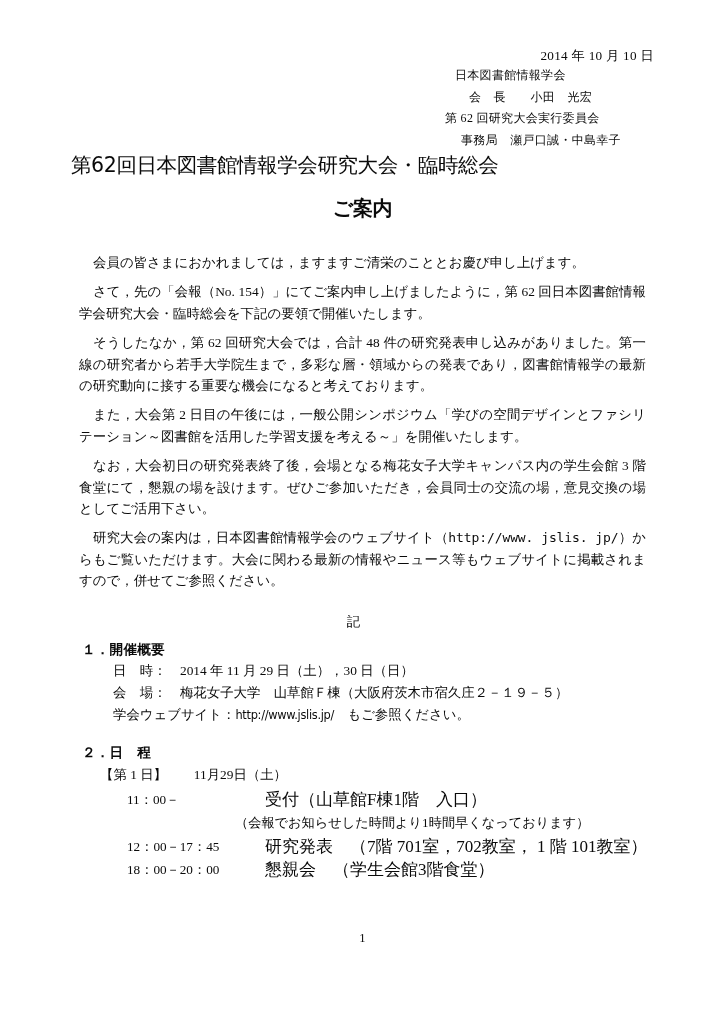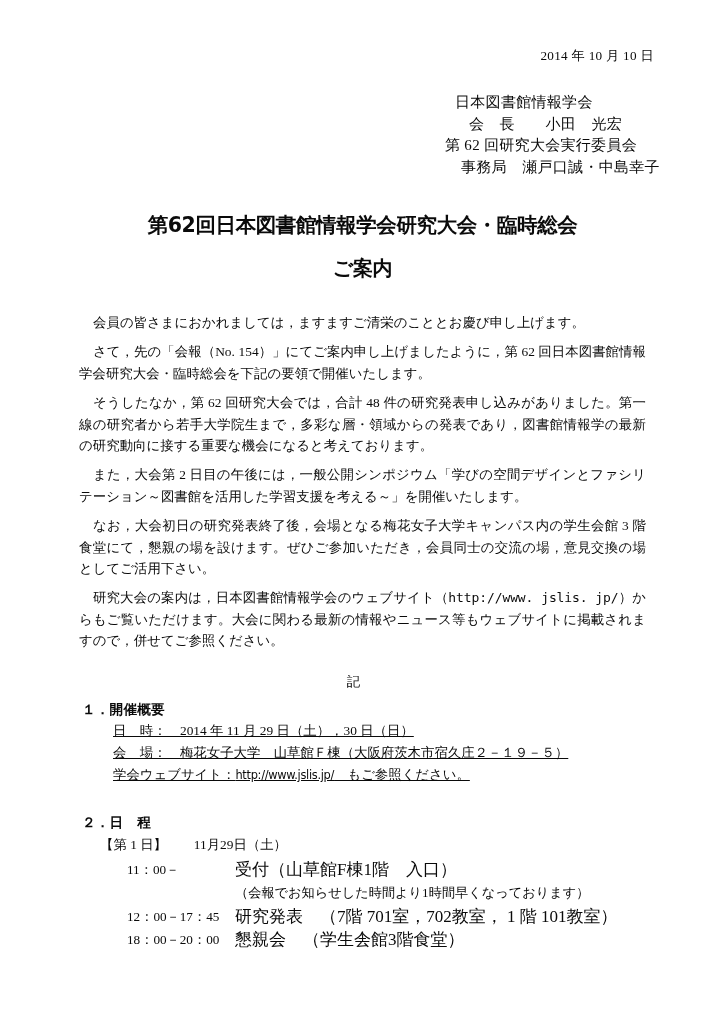--- a/index.html
+++ b/index.html
@@ -27,40 +27,37 @@
   .date-line {
     text-align: right;
     font-size: 13.2px;
     letter-spacing: 0.3px;
     padding-top: 47px;
     padding-right: 0px;
   }
 
   
   .sender {
-    margin-top: 27px;
-    font-size: 15px;
+    font-size: 12px;
     line-height: 21.5px;
     letter-spacing: 0.3px;
   }
   .sender-row {
     text-align: left;
     white-space: pre;
   }
   .sender-indent-1 { padding-left: 384px; }
   .sender-indent-2 { padding-left: 398px; }
   .sender-indent-3 { padding-left: 374px; }
   .sender-indent-4 { padding-left: 390px; }
 
   
   .doc-title {
-    margin-top: 33px;
-    text-align: center;
-    font-family: "DejaVu Sans", "Liberation Sans", sans-serif;
-    font-weight: bold;
+    font-family: "DejaVu Sans", "Liberation Sans", sans-serif;
+    font-weight: normal;
     font-size: 20.5px;
     letter-spacing: -0.4px;
   }
   .doc-subtitle {
     margin-top: 16px;
     text-align: center;
     font-family: "DejaVu Sans", "Liberation Sans", sans-serif;
     font-weight: bold;
     font-size: 20px;
     letter-spacing: -0.4px;
@@ -104,42 +101,42 @@
     font-weight: bold;
     font-size: 13.6px;
     padding-left: 11px;
     letter-spacing: 0.2px;
     white-space: pre;
   }
   .section-line {
     padding-left: 42px;
     white-space: pre;
     line-height: 22px;
-    text-decoration: underline;
   }
   .url-inline {
     font-family: "DejaVu Sans", "Liberation Sans", sans-serif;
     font-size: 11.4px;
     letter-spacing: -0.3px;
   }
 
-  .section2 { margin-top: 25px; }
+  .section2 { margin-top: 15px; }
 
   .day-head {
     padding-left: 29px;
     white-space: pre;
     line-height: 23px;
   }
   .sched {
     margin-top: 2px;
   }
   .sched-row {
     display: flex;
     line-height: 23.5px;
     padding-left: 56px;
+    gap: 30px;
   }
   .sched-time {
     width: 108px;
     flex: 0 0 108px;
     white-space: pre;
     font-size: 13.2px;
   }
   .sched-desc {
     white-space: pre;
     font-size: 17px;

